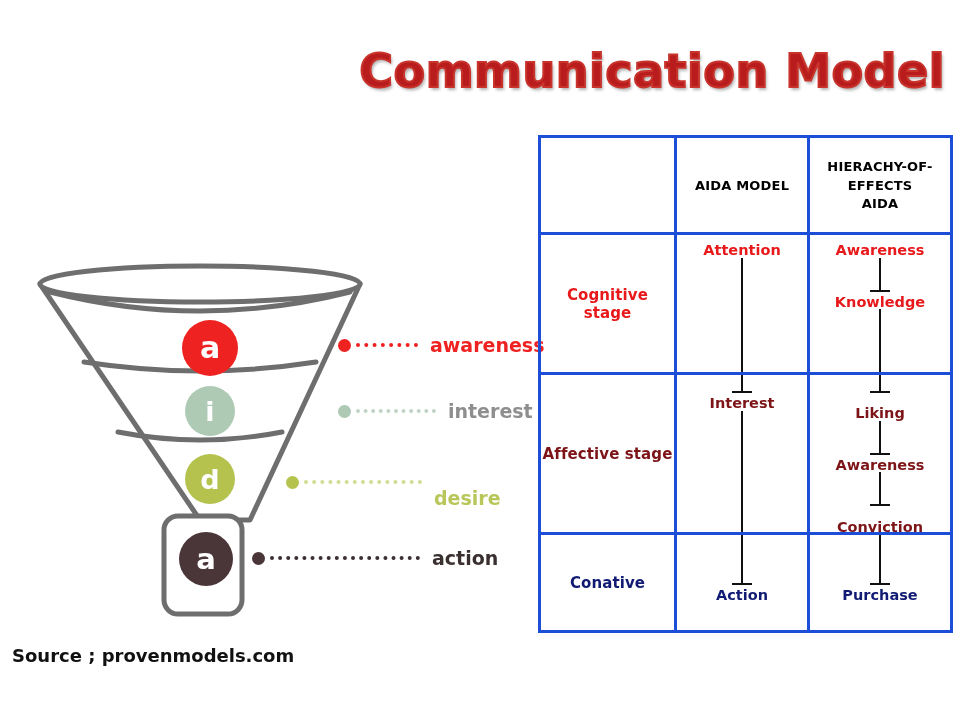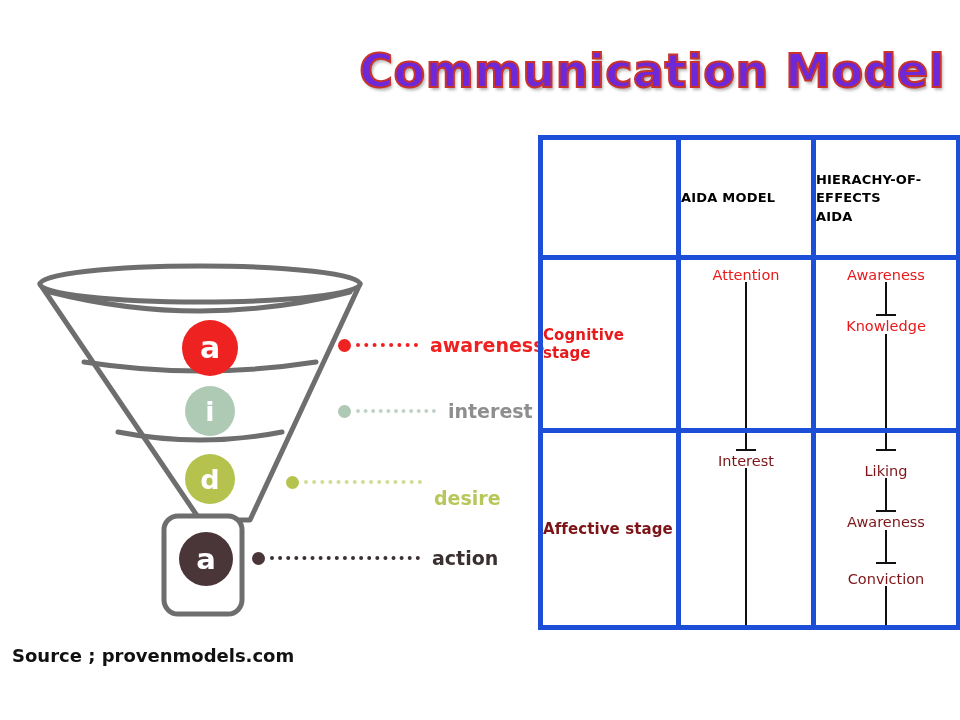--- a/index.html
+++ b/index.html
@@ -20,21 +20,21 @@
   #title {
     position: absolute;
     left: 0;
     top: 44px;
     width: 945px;
     text-align: right;
     font-family: "DejaVu Sans", sans-serif;
     font-size: 46px;
     font-weight: bold;
     letter-spacing: 0.5px;
-    color: #6d28d9;
+    color: #b91c1c;
     -webkit-text-stroke: 2px #c8332c;
     text-shadow: 2px 3px 3px rgba(120,120,120,0.55);
     white-space: nowrap;
   }
 
   
   #funnel-wrap {
     position: absolute;
     left: 18px;
     top: 262px;
@@ -100,22 +100,23 @@
   #model-table {
     position: absolute;
     left: 538px;
     top: 135px;
     width: 403px;
     height: 495px;
     border-collapse: collapse;
     table-layout: fixed;
   }
   #model-table td {
-    border: 5px solid #1d4ed8;
+    border: 3px solid #1d4ed8;
     vertical-align: middle;
+    text-align: center;
     padding: 0;
     position: relative;
   }
   .col-stage  { width: 133px; }
   .col-aida   { width: 130px; }
   .col-hier   { width: 140px; }
 
   .hrow { height: 97px; }
   .r1   { height: 140px; }
   .r2   { height: 160px; }
@@ -140,21 +141,21 @@
   .steps {
     position: absolute;
     left: 0; right: 0; top: 0; bottom: 0;
     display: flex;
     flex-direction: column;
     align-items: center;
   }
   .step-label {
     font-family: "DejaVu Sans", sans-serif;
     font-size: 14.5px;
-    font-weight: normal;
+    font-weight: bold;
     white-space: nowrap;
     line-height: 1;
   }
   .conn {
     width: 2px;
     background: #111111;
     position: relative;
     flex: 1 1 auto;
     min-height: 6px;
   }
@@ -280,20 +281,37 @@
           <span class="conn plain"></span>
         </div>
       </td>
       <td>
         <div class="steps">
           <span class="conn tick" style="flex:0 0 18px;"></span>
           <span class="step-label c-aff" style="margin-top:13px;">Liking</span>
           <span class="conn tick" style="flex:0 0 34px;"></span>
           <span class="step-label c-aff" style="margin-top:3px;">Awareness</span>
           <span class="conn tick" style="flex:0 0 34px;"></span>
-          <span class="step-label c-aff" style="margin-top:8px;">Conviction</span>
+          <span class="step-label c-aff" style="margin-top:14px;">Conviction</span>
           <span class="conn plain"></span>
         </div>
       </td>
     </tr>
 
+    <tr class="r3">
+      <td>
+        <span class="stage-text c-con">Conative</span>
+      </td>
+      <td>
+        <div class="steps" style="padding-bottom:28px;">
+          <span class="conn tick"></span>
+          <span class="step-label c-con" style="margin-top:3px;">Action</span>
+        </div>
+      </td>
+      <td>
+        <div class="steps" style="padding-bottom:28px;">
+          <span class="conn tick"></span>
+          <span class="step-label c-con" style="margin-top:3px;">Purchase</span>
+        </div>
+      </td>
+    </tr>
   </tbody>
 </table>
 
 </body></html>

